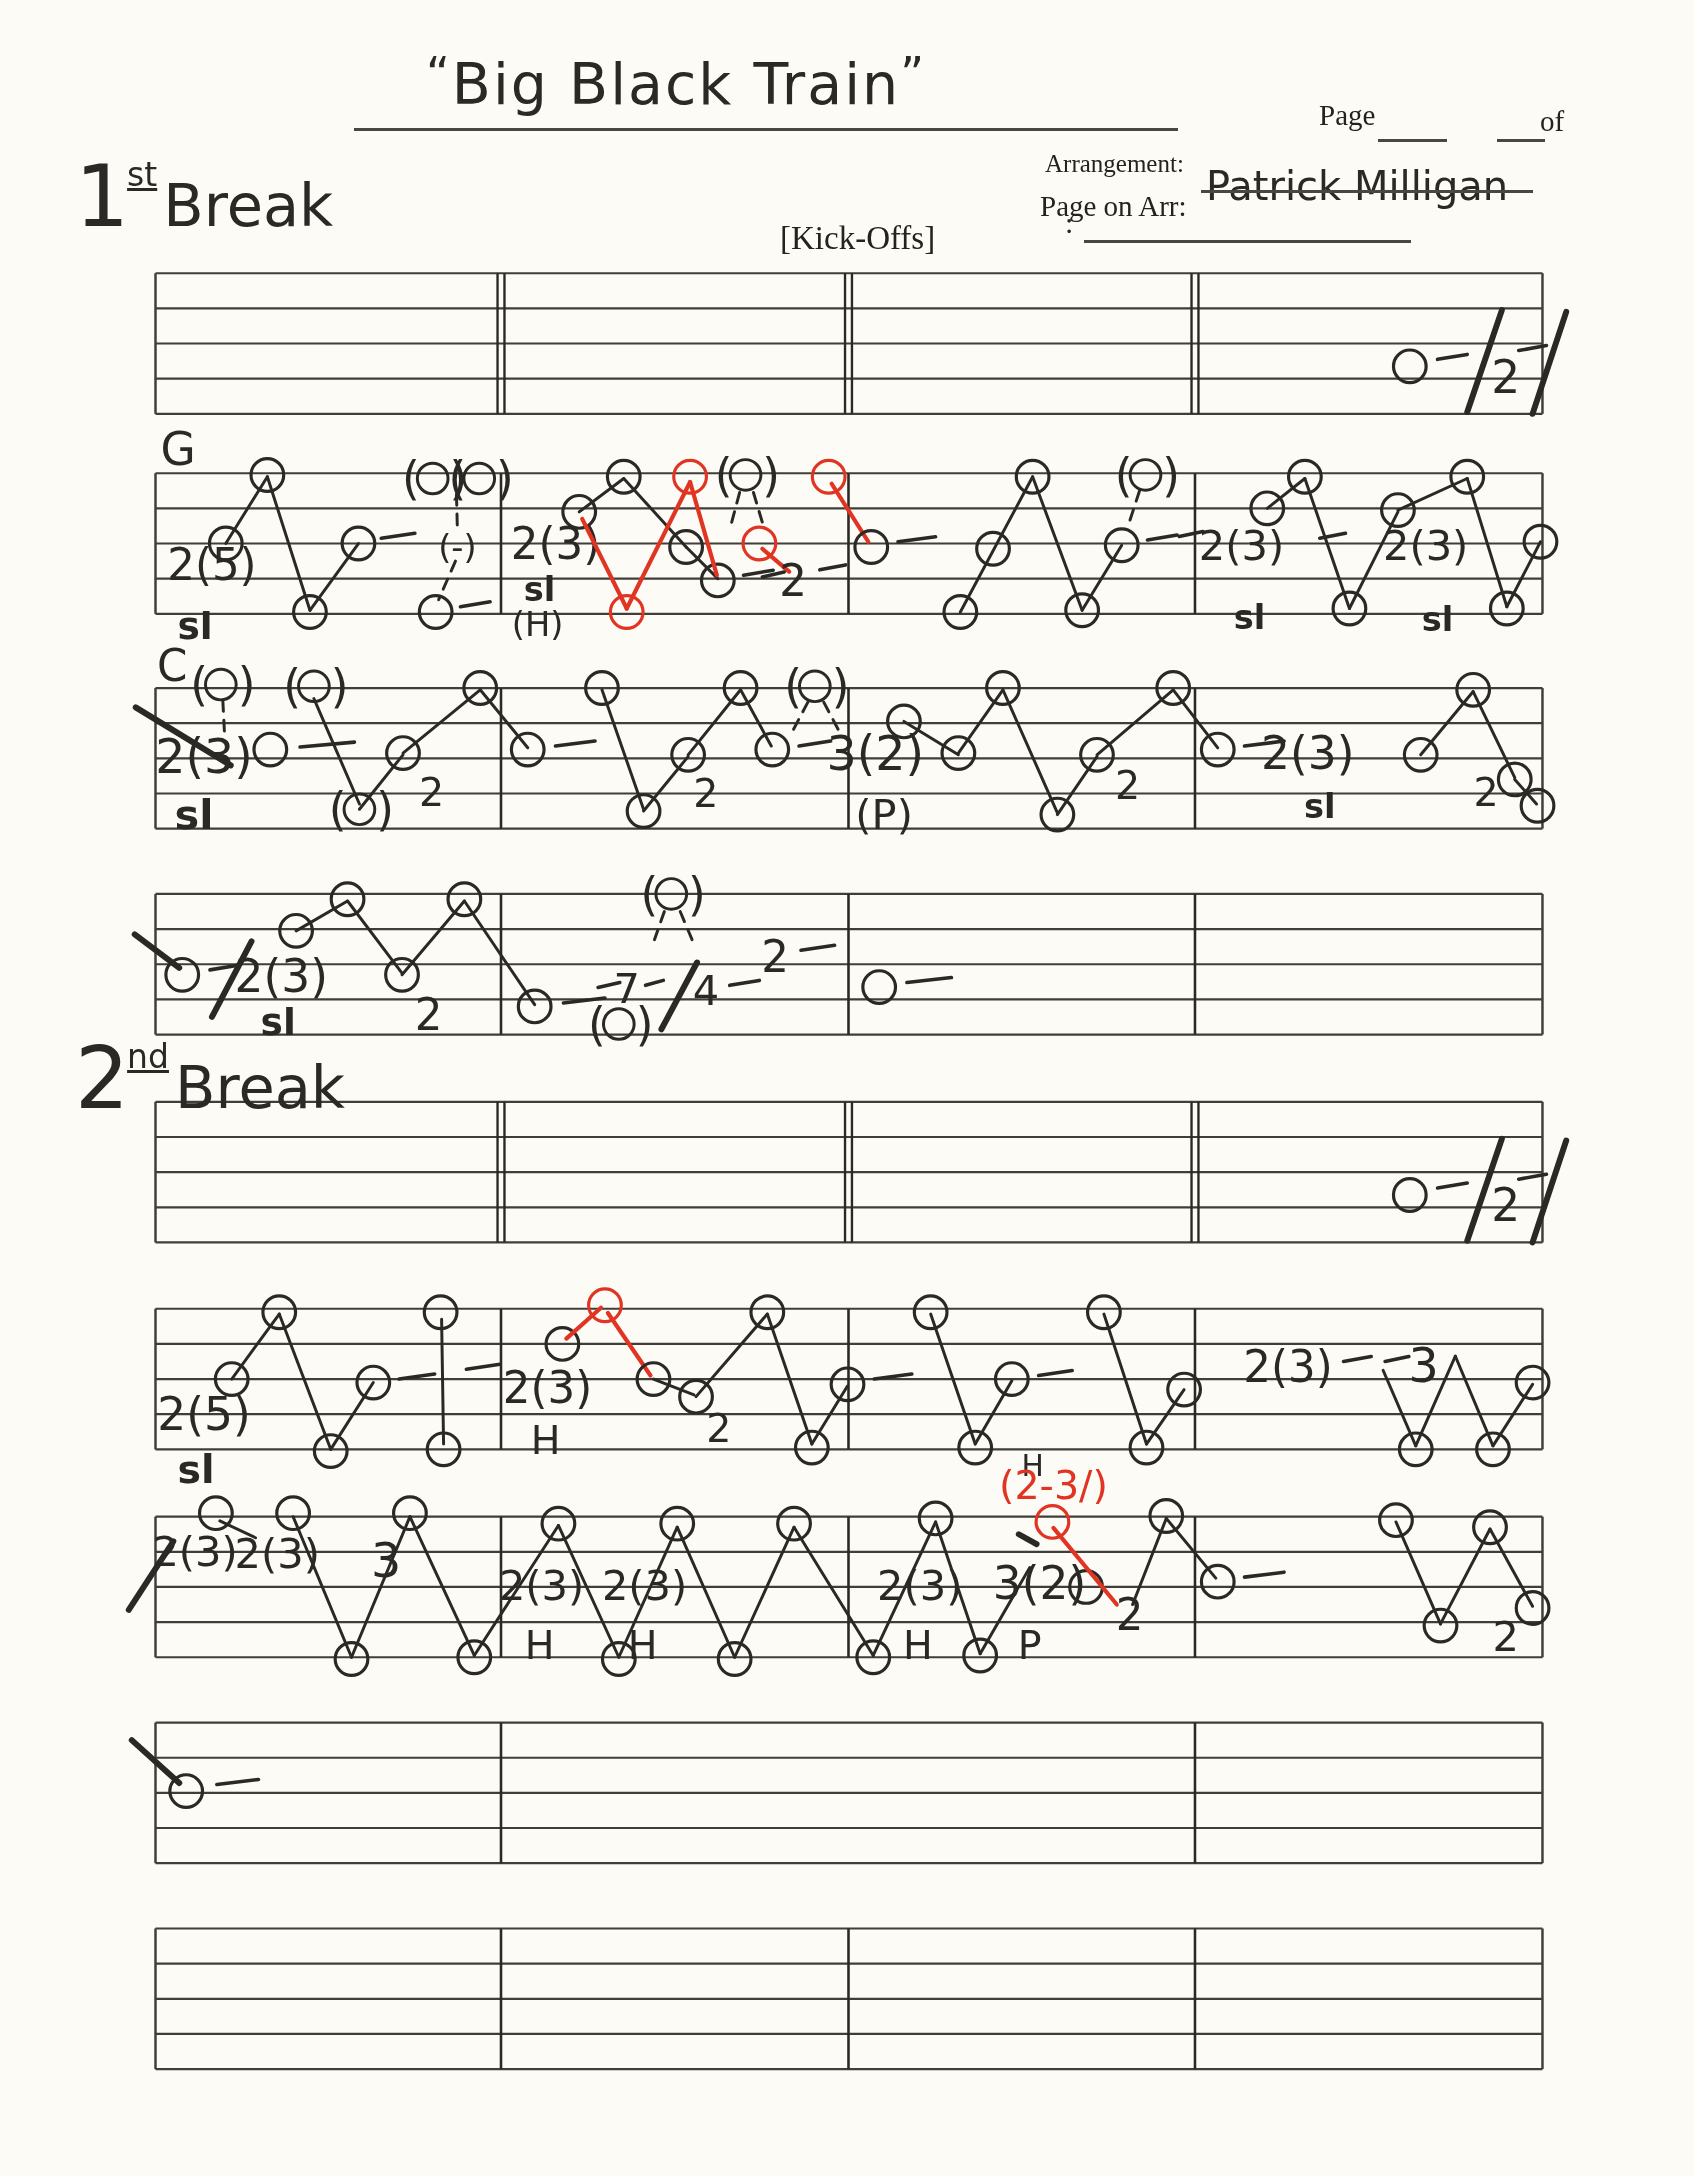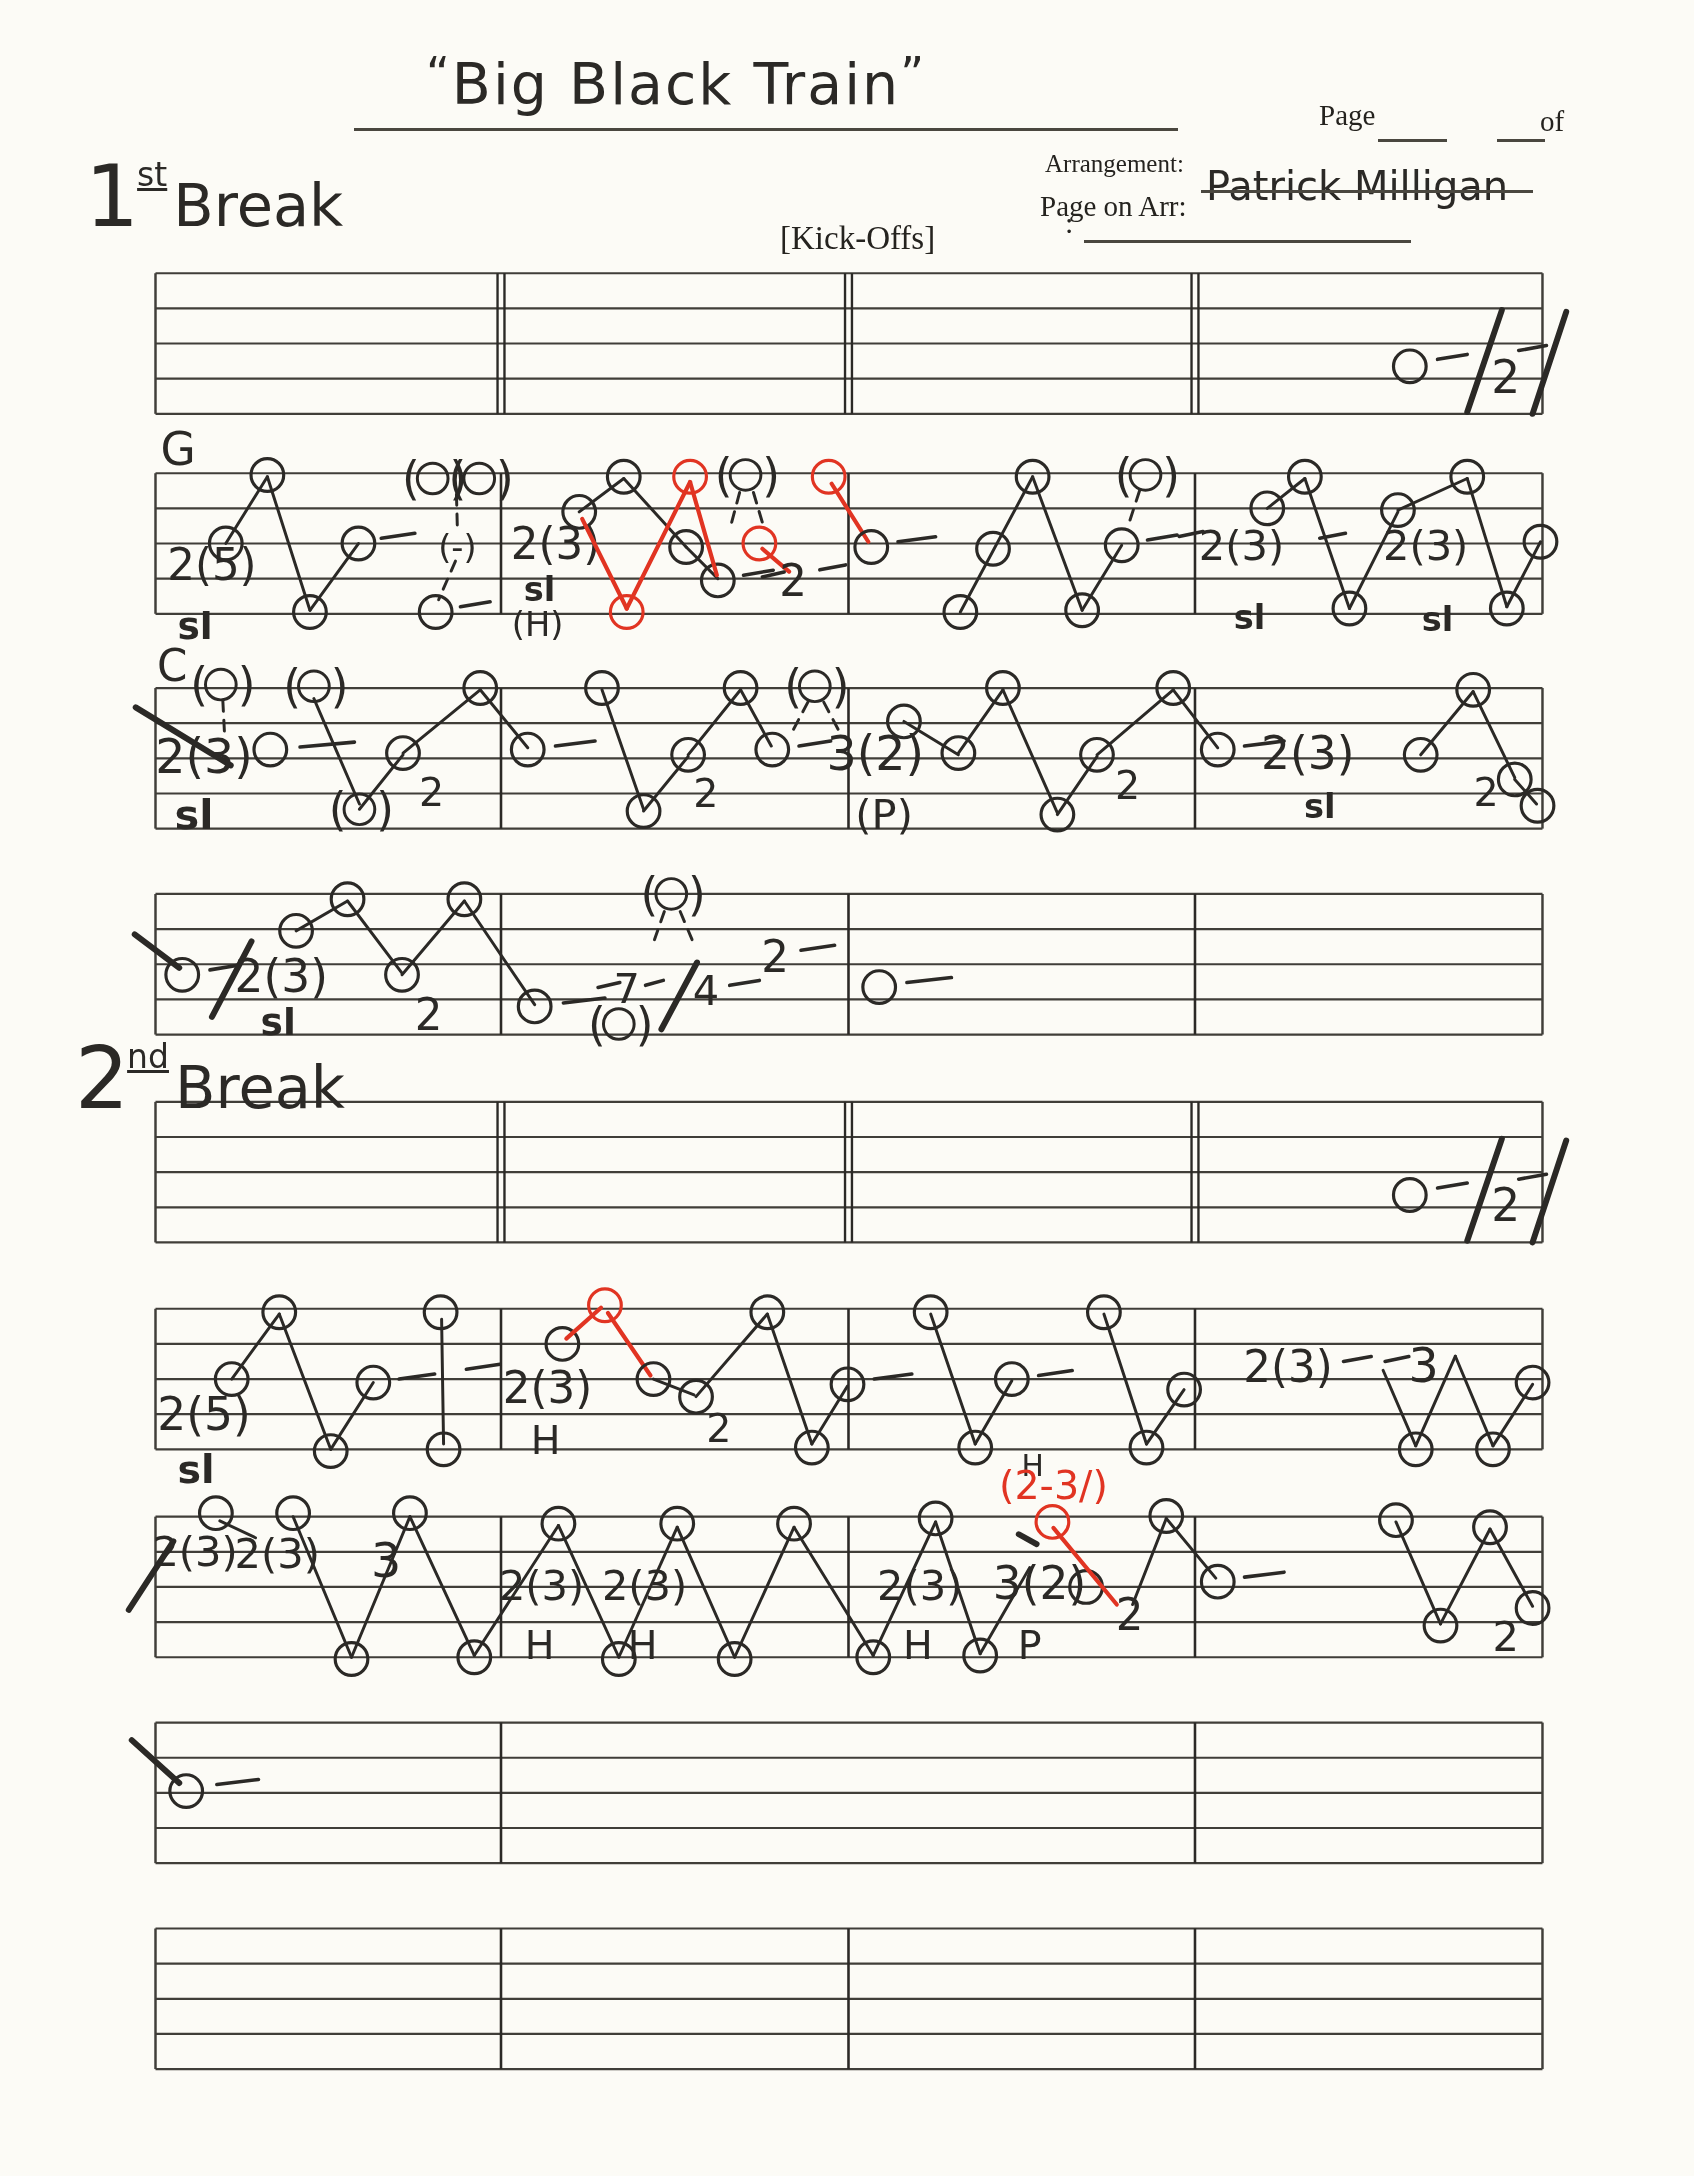--- a/index.html
+++ b/index.html
@@ -474,21 +474,21 @@
   <div id="arr-value" class="abs hw">Patrick Milligan</div>
   <div class="uline" style="left:1201px;top:190px;width:332px;"></div>
 
   <div id="based-label" class="abs print">Page on Arr:</div>
 
   <div id="colon-mark" class="abs print">:</div>
   <div class="uline" style="left:1084px;top:240px;width:327px;"></div>
 
   <div id="kickoffs" class="abs print">[Kick-Offs]</div>
 
-  <div class="section" style="left:75px;top:154px;margin-left:10px;">
+  <div class="section" style="left:75px;top:154px;">
     <span class="num">1</span><span class="sup">st</span><span class="word">Break</span>
   </div>
   <div class="section" style="left:75px;top:1036px;">
     <span class="num">2</span><span class="sup">nd</span><span class="word">Break</span>
   </div>
 
 </div>
 
 
 </body></html>

